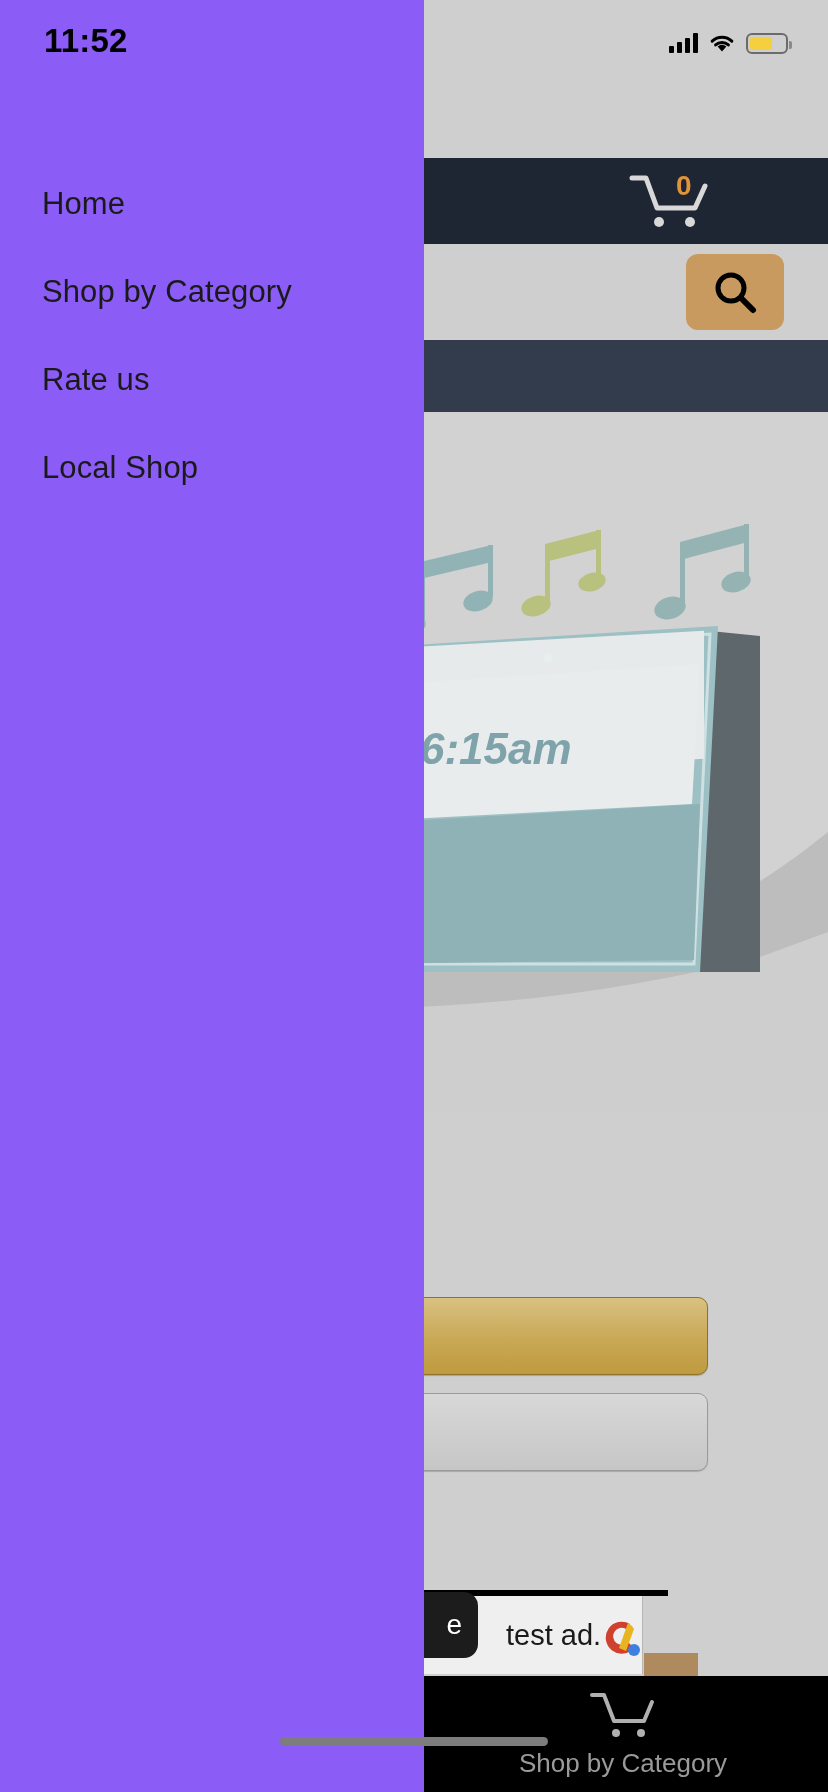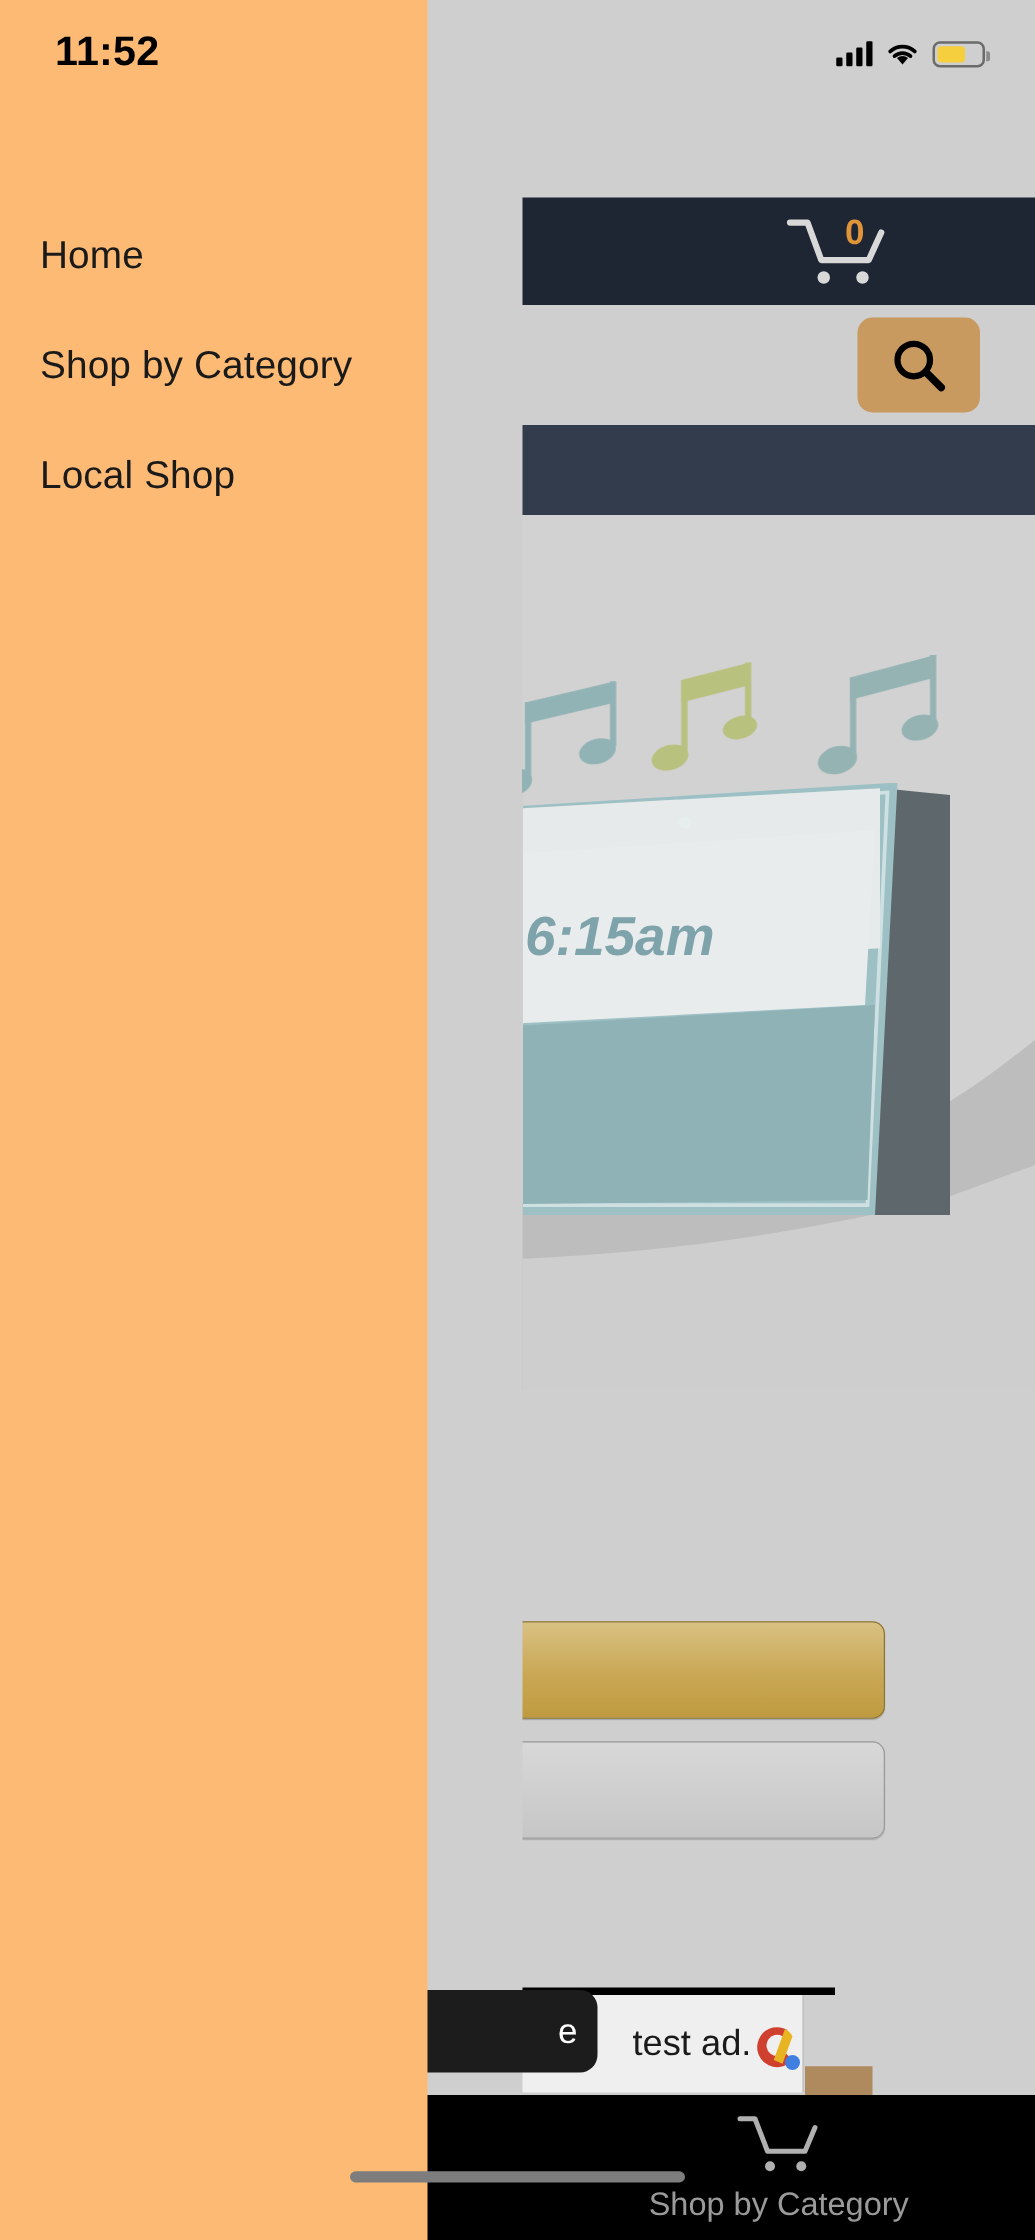--- a/index.html
+++ b/index.html
@@ -183,37 +183,37 @@
     position:absolute; left:418px; top:0;
     width:410px; height:116px;
     display:flex; flex-direction:column;
     align-items:center; justify-content:center; gap:6px;
   }
   #nav-label { color:#9a9a9a; font-size:26px; }
 
   
   #drawer {
     position:absolute; left:0; top:0;
-    width:342px; height:1792px;
-    background:#fdba74;
+    width:424px; height:1792px;
+    background:#8b5cf6;
     z-index:40;
   }
   #clock {
     position:absolute; left:44px; top:22px;
     font-size:33px; font-weight:600; color:#000;
     letter-spacing:.2px;
   }
   #menu {
     position:absolute; left:0; top:160px;
     width:418px;
   }
   .menu-item {
     height:88px;
     display:flex; align-items:center;
-    padding-left:32px;
+    padding-left:42px;
   }
   .menu-item span {
     font-size:31px; color:#1a1a1a;
     white-space:nowrap; letter-spacing:.1px;
   }
 
   
   #home-indicator {
     position:absolute; left:50%; top:1737px;
     transform:translateX(-50%);
@@ -397,20 +397,23 @@
     <div id="clock">11:52</div>
 
     <div id="menu">
       <div class="menu-item">
         <span>Home</span>
       </div>
       <div class="menu-item">
         <span>Shop by Category</span>
       </div>
       <div class="menu-item">
+        <span>Rate us</span>
+      </div>
+      <div class="menu-item">
         <span>Local Shop</span>
       </div>
     </div>
   </div>
 
   <div id="home-indicator"></div>
 
 </div>
 
 </body></html>

